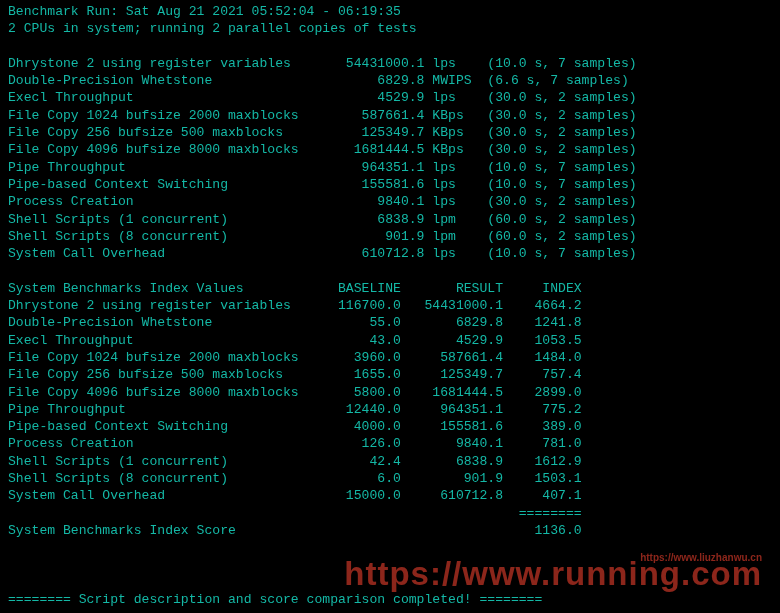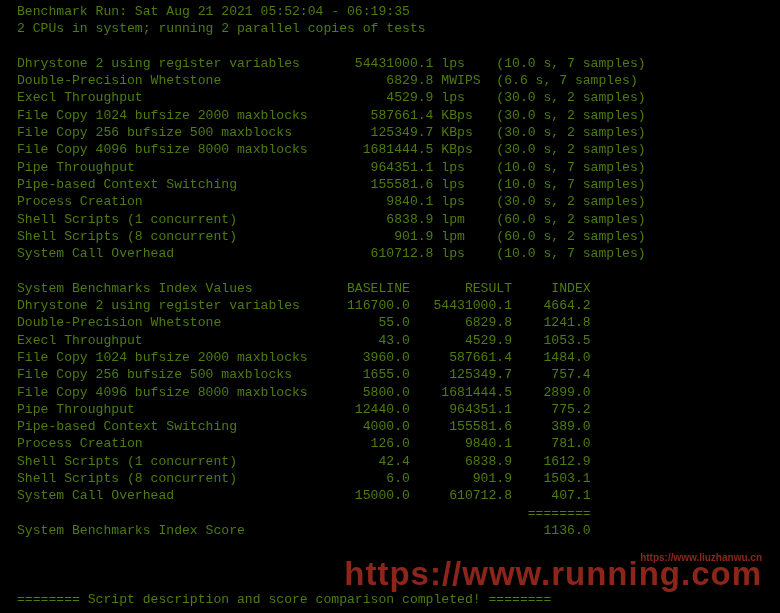--- a/index.html
+++ b/index.html
@@ -5,25 +5,25 @@
   html, body {
     margin: 0;
     padding: 0;
     background: #000;
     width: 780px;
     height: 613px;
     overflow: hidden;
   }
   pre {
     margin: 0;
-    padding: 3px 12px 0 17px;
+    padding: 3px 12px 0 8px;
     font-family: Consolas, "Courier New", monospace;
     font-size: 13.1px;
     line-height: 17.3px;
-    color: #4d7c0f;
+    color: #14b8a6;
     white-space: pre;
   }
   #wm1, #wm2 {
     position: absolute;
     color: rgba(255, 70, 50, 0.55);
     font-family: Arial, sans-serif;
     font-weight: bold;
     pointer-events: none;
     white-space: nowrap;
   }

